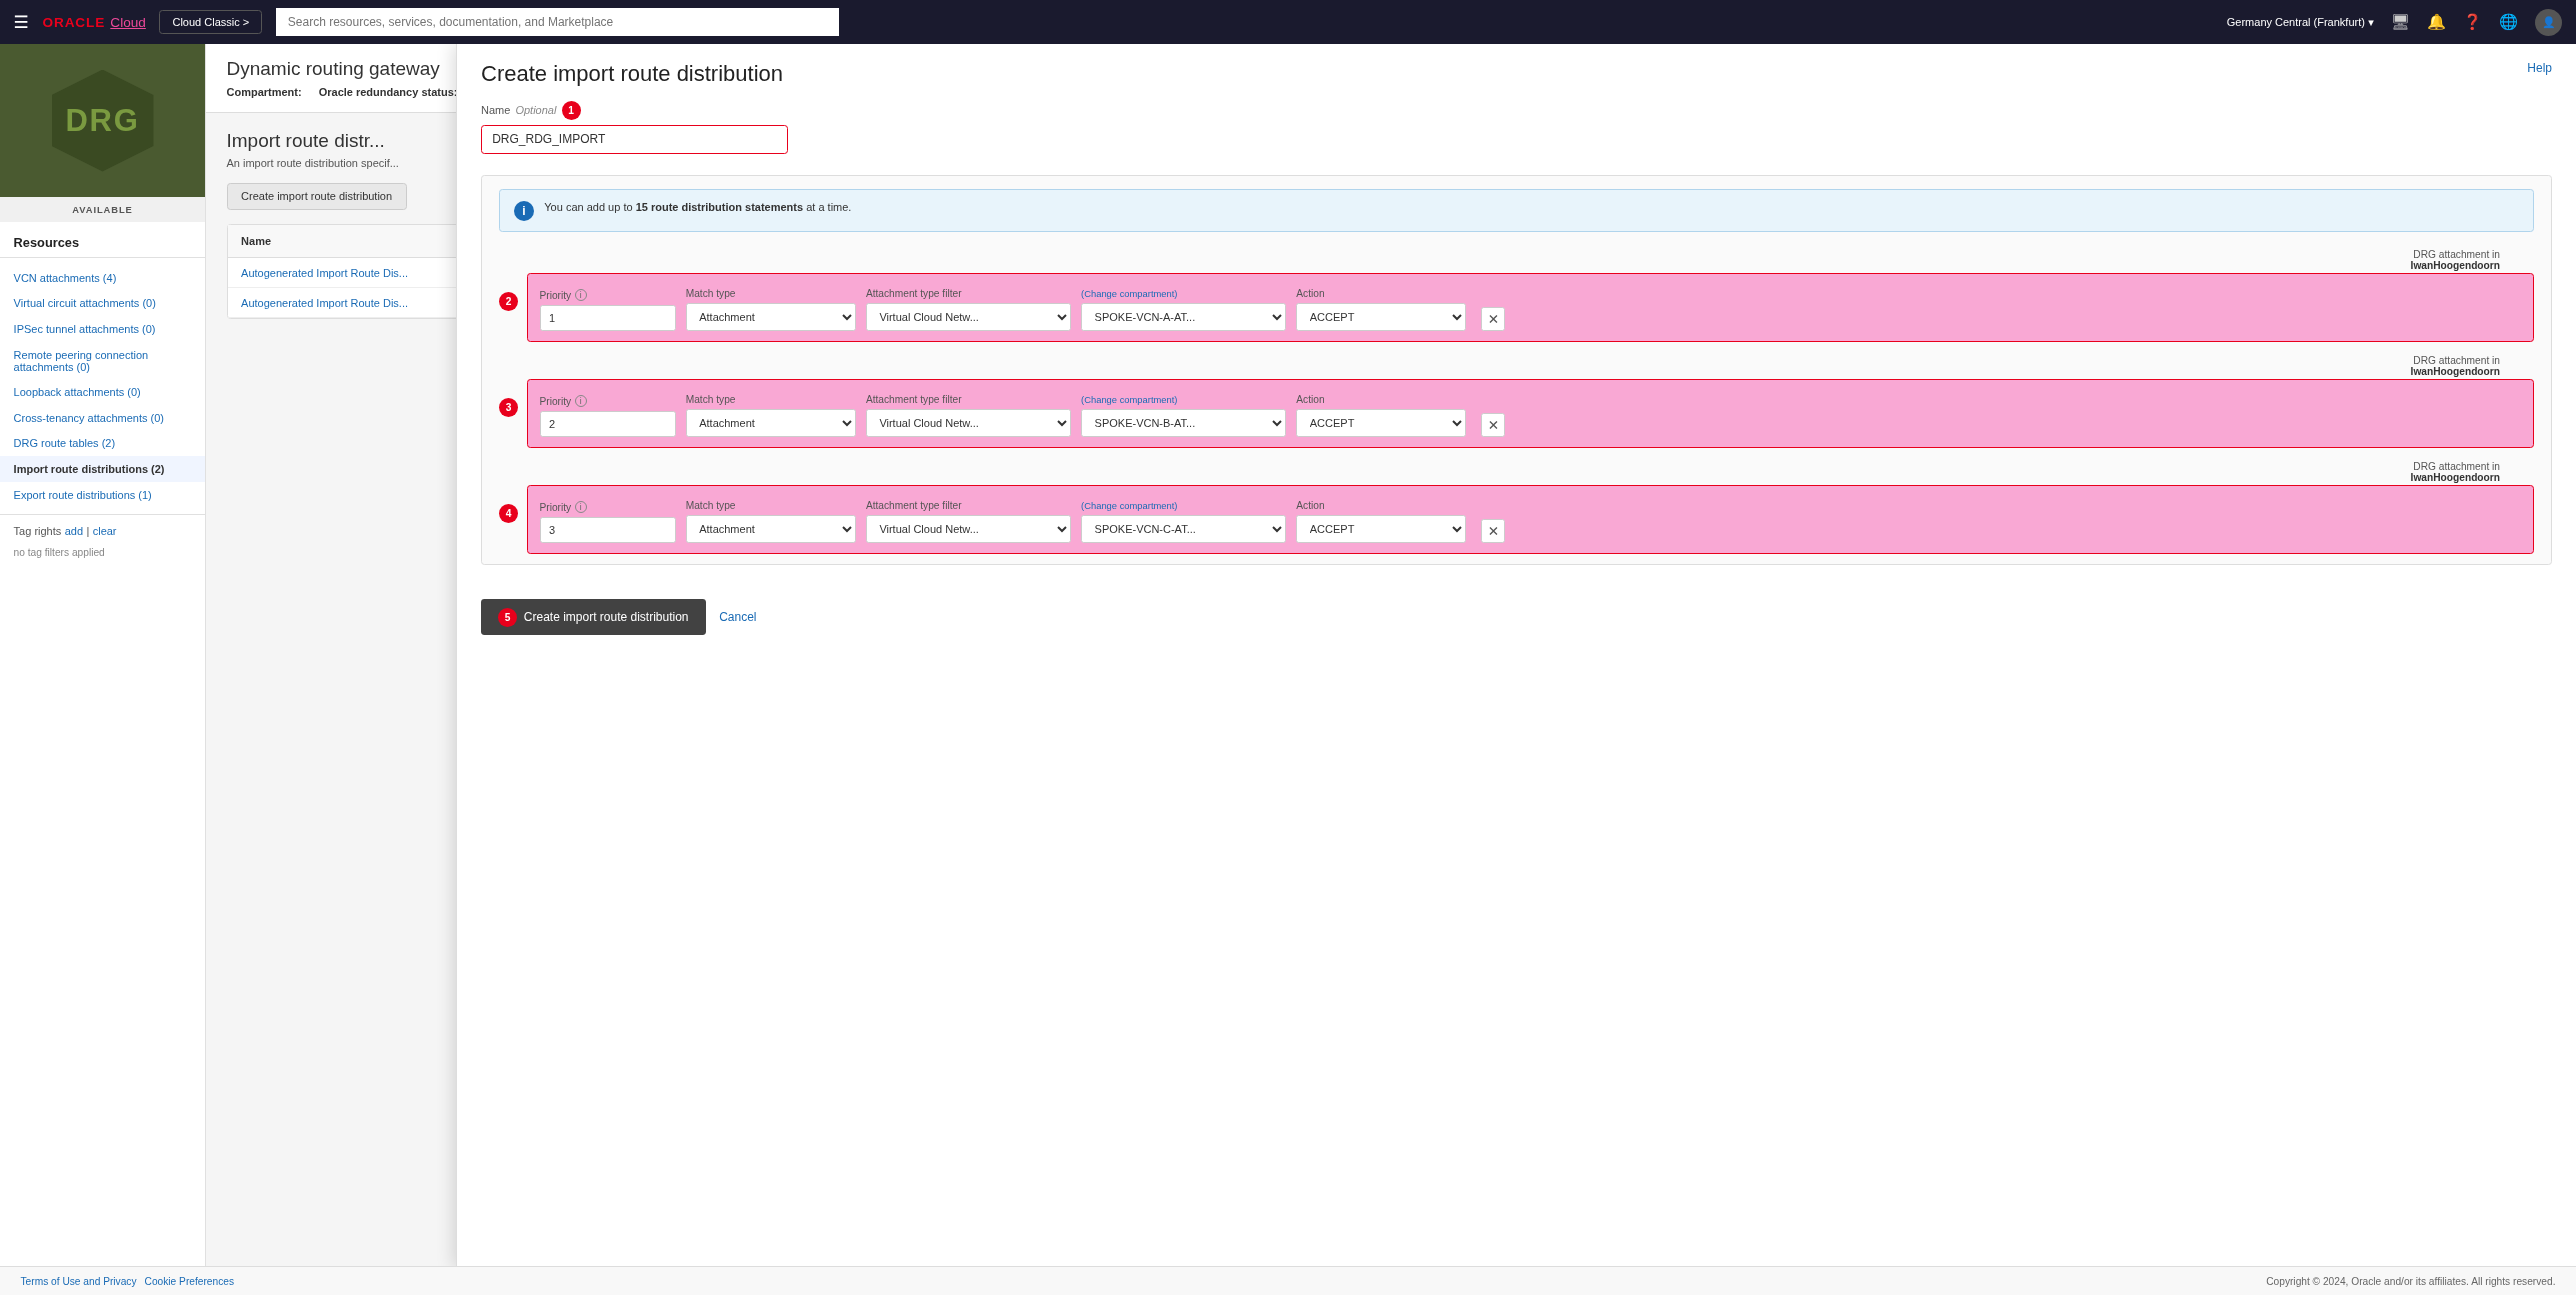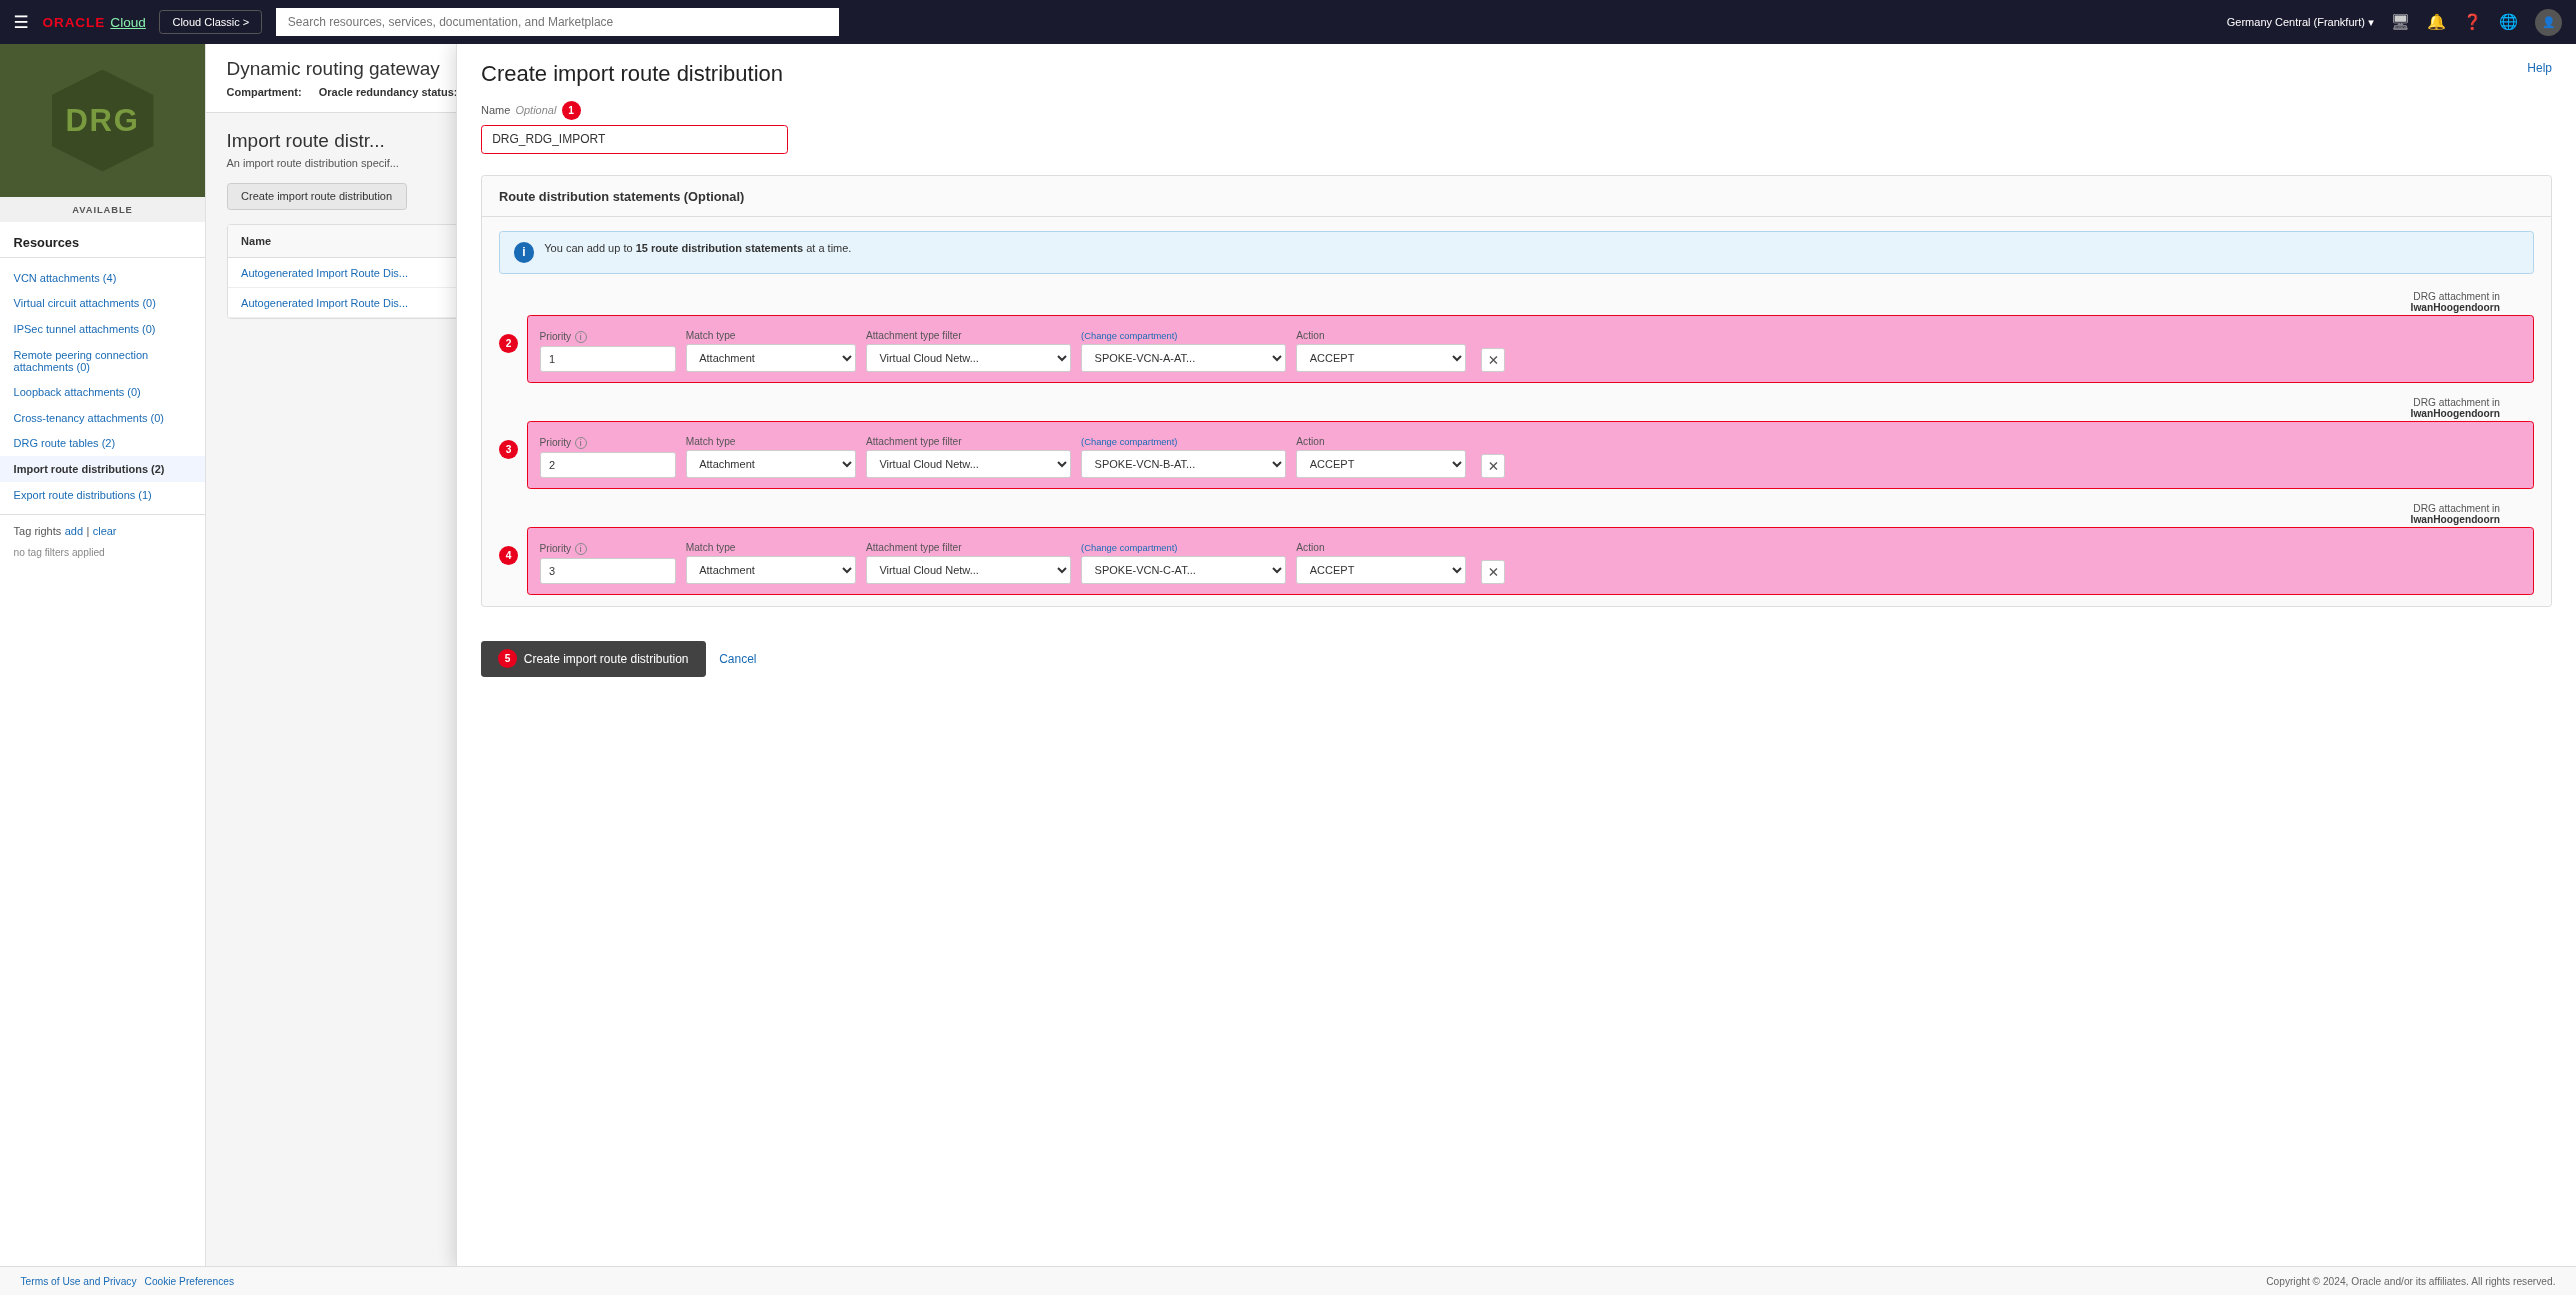--- a/index.html
+++ b/index.html
@@ -14,21 +14,21 @@
       align-items: center;
       padding: 0 13.6px;
       gap: 13.6px;
       position: fixed;
       top: 0; left: 0; right: 0;
       z-index: 1000;
     }
     .nav-hamburger { font-size: 17px; cursor: pointer; color: white; }
     .oracle-logo { display: flex; align-items: center; gap: 5.1px; }
     .oracle-logo-text { color: #e8001c; font-weight: bold; font-size: 13.6px; letter-spacing: 0.9px; }
-    .oracle-cloud-text { color: #86efac; font-size: 13.6px; text-decoration: underline; }
+    .oracle-cloud-text { color: #ec4899; font-size: 13.6px; text-decoration: underline; }
     .cloud-classic-btn {
       border: 0.9px solid #555;
       background: transparent;
       color: white;
       padding: 5.1px 12px;
       border-radius: 3.4px;
       cursor: pointer;
       font-size: 11px;
       display: flex;
       align-items: center;
@@ -540,21 +540,20 @@
   <div class="form-section">
     <div class="field-label">
       <span>Name</span>
       <span class="optional">Optional</span>
       <span class="circle-badge">1</span>
     </div>
     <input class="field-input" type="text" value="DRG_RDG_IMPORT" style="">
   </div>
 
   <div class="rds-section">
-    <div class="rds-title">Route distribution statements (Optional)</div>
     <div class="info-banner">
       <div class="info-icon">i</div>
       <div>
         You can add up to <strong>15 route distribution statements</strong> at a time.
       </div>
     </div>
 
     <div class="statement-outer">
       <div class="statement-drg-label">
         <span>DRG attachment in</span><br>

